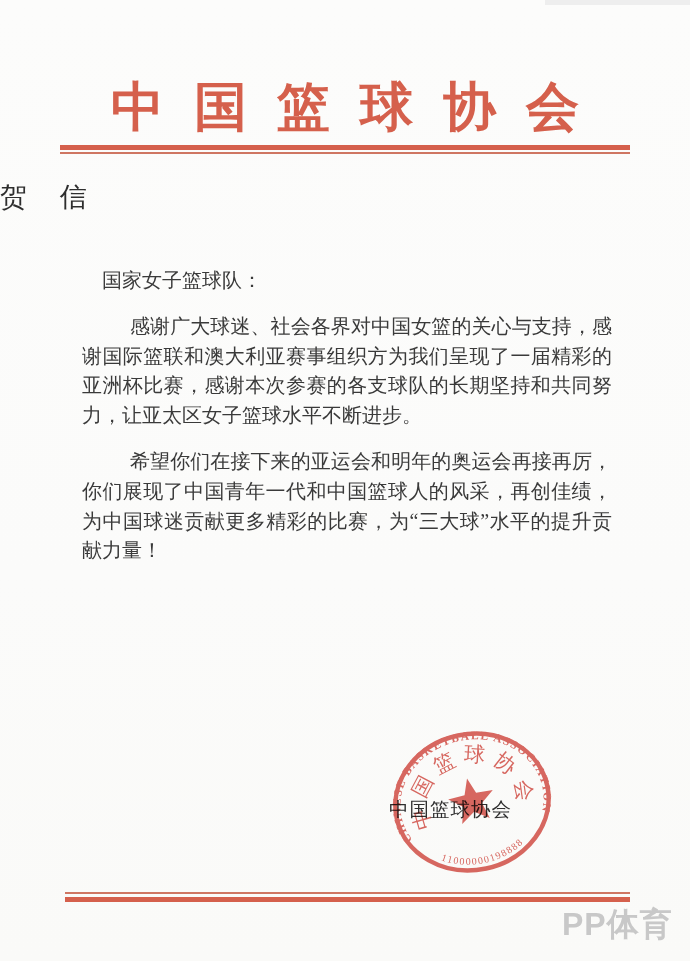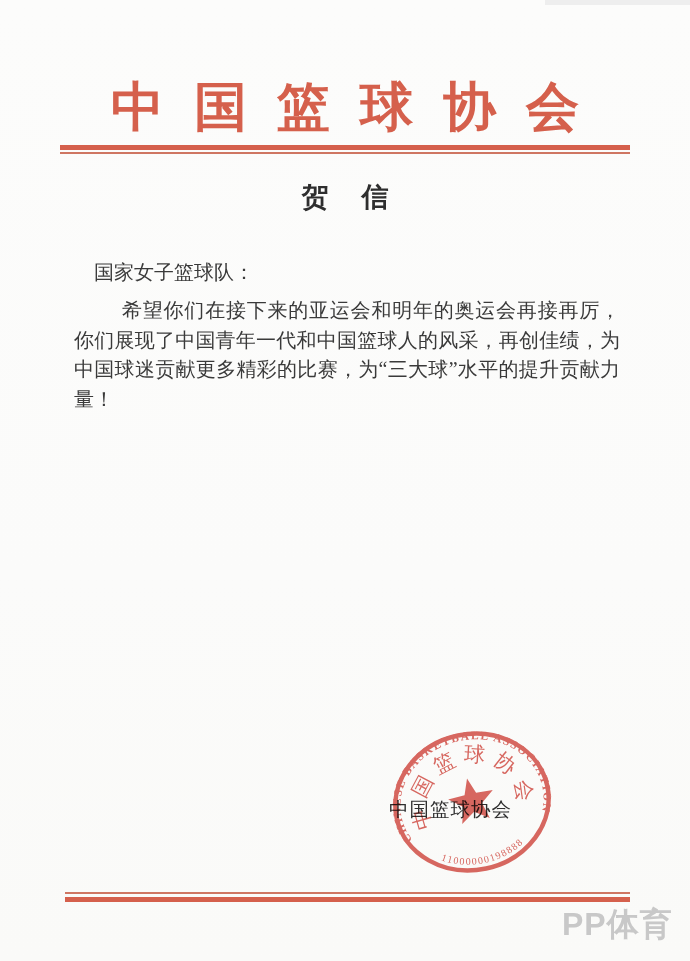--- a/index.html
+++ b/index.html
@@ -22,31 +22,30 @@
     box-sizing:border-box;
     white-space:nowrap;
   }
   .rule-top{
     position:absolute;top:145px;left:60px;width:570px;height:2px;
     border-top:5px solid #d5604c;
     border-bottom:2px solid #cf7662;
   }
   .doc-title{
     position:absolute;top:179px;left:0;width:100%;
-    text-align:center;
-    font-size:27px;font-weight:700;color:#2e2e2e;
+    font-size:27px;font-weight:400;color:#2e2e2e;
     word-spacing:26px;
   }
   .body-text{
     position:absolute;top:250px;left:66px;width:562px;
     font-size:20px;line-height:29.8px;color:#3a3a3a;
     text-align:justify;
     text-justify:inter-ideograph;
   }
-  .body-text p{margin:8px;text-indent:2.4em;}
+  .body-text p{margin:16px;text-indent:2.4em;}
   .body-text .salutation{text-indent:0;padding-left:20px;}
   .sig-name{
     position:absolute;left:389px;top:796px;
     font-size:19.5px;color:#2f2f2f;letter-spacing:1px;white-space:nowrap;
   }
   .sig-date{
     position:absolute;left:380px;top:829px;
     font-size:19.5px;color:#2f2f2f;white-space:nowrap;
   }
   .seal{
@@ -82,20 +81,21 @@
   <div class="corner-artifact"></div>
 
   <div class="org-name">中国篮球协会</div>
 
   <div class="rule-top"></div>
 
   <div class="doc-title">贺 信</div>
 
   <div class="body-text">
     <p class="salutation">国家女子篮球队：</p>
+    <p>感谢广大球迷、社会各界对中国女篮的关心与支持，感谢国际篮联和澳大利亚赛事组织方为我们呈现了一届精彩的亚洲杯比赛，感谢本次参赛的各支球队的长期坚持和共同努力，让亚太区女子篮球水平不断进步。</p>
     <p>希望你们在接下来的亚运会和明年的奥运会再接再厉，你们展现了中国青年一代和中国篮球人的风采，再创佳绩，为中国球迷贡献更多精彩的比赛，为“三大球”水平的提升贡献力量！</p>
   </div>
 
   <div class="sig-name">中国篮球协会</div>
 
   <svg class="seal" viewBox="0 0 200 176" xmlns="http://www.w3.org/2000/svg">
     <defs>
       <path id="arc-en" d="M 41,121.3 A 72 62 0 1 1 159,121.3" fill="none"></path>
       <path id="arc-cn" d="M 62.3,108.8 A 46 40 0 1 1 137.7,108.8" fill="none"></path>
       <path id="arc-num" d="M 37.4,117 A 72 62 0 0 0 162.6,117" fill="none"></path>

